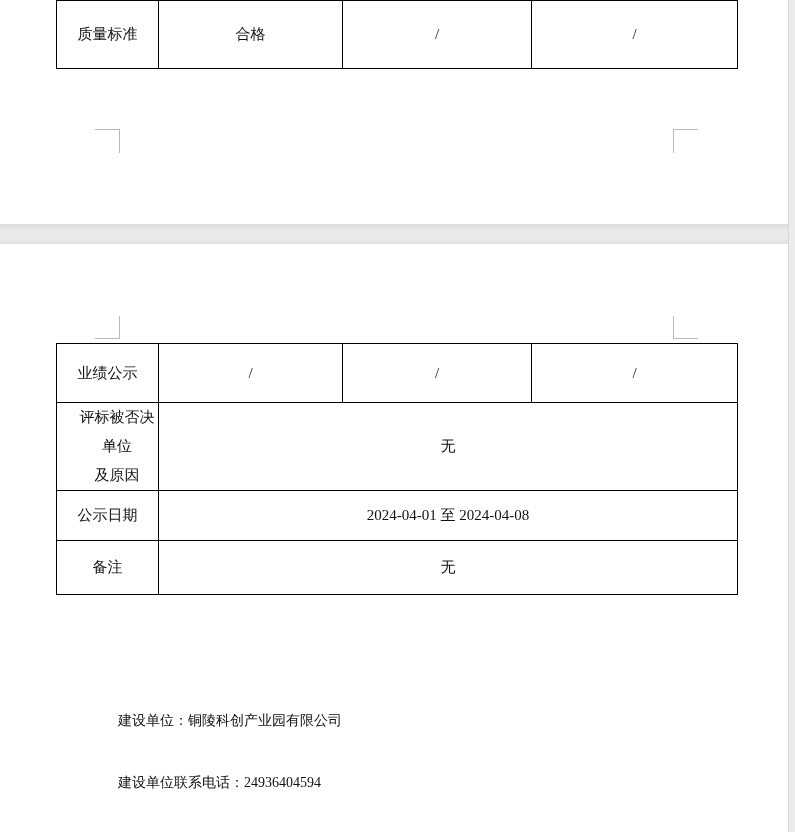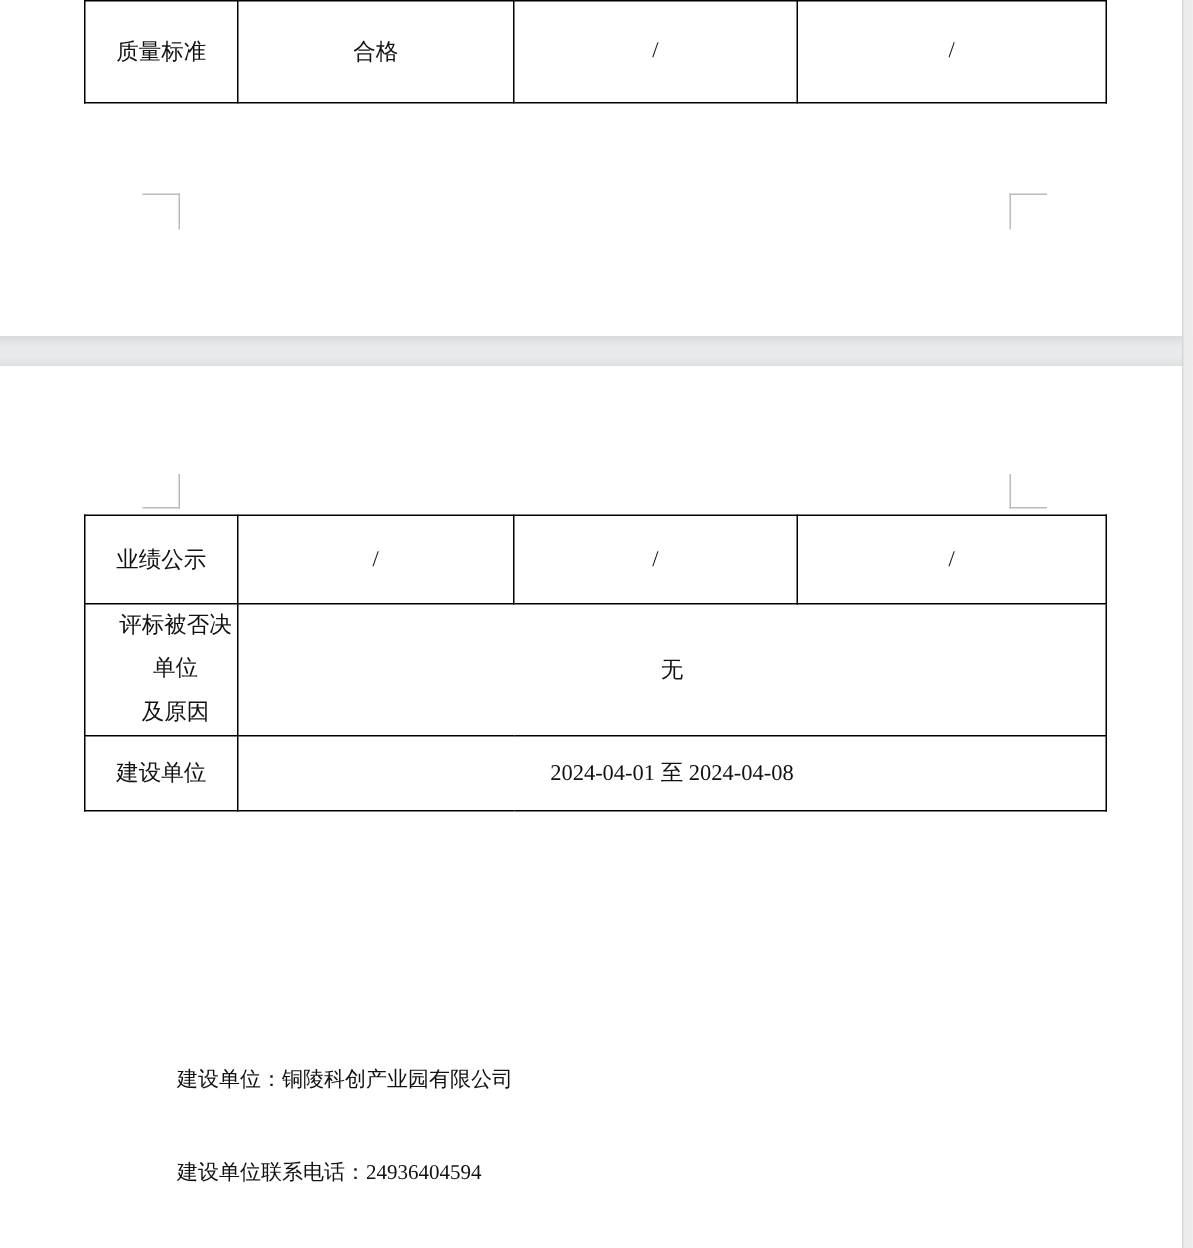--- a/index.html
+++ b/index.html
@@ -125,22 +125,26 @@
         <td>/</td>
       </tr>
       <tr style="height:66px">
         <td class="two-line">
           <span>评标被否决单位</span>
           <span>及原因</span>
         </td>
         <td colspan="3">无</td>
       </tr>
       <tr style="height:50px">
-        <td>建设单位</td>
+        <td>公示日期</td>
         <td colspan="3">2024-04-01 至 2024-04-08</td>
+      </tr>
+      <tr style="height:54px">
+        <td>备注</td>
+        <td colspan="3">无</td>
       </tr>
     </tbody>
       </table>
 
     <div class="contact-block">
       <div>建设单位：铜陵科创产业园有限公司</div>
       <div>建设单位联系电话：24936404594</div>
       
       
       

